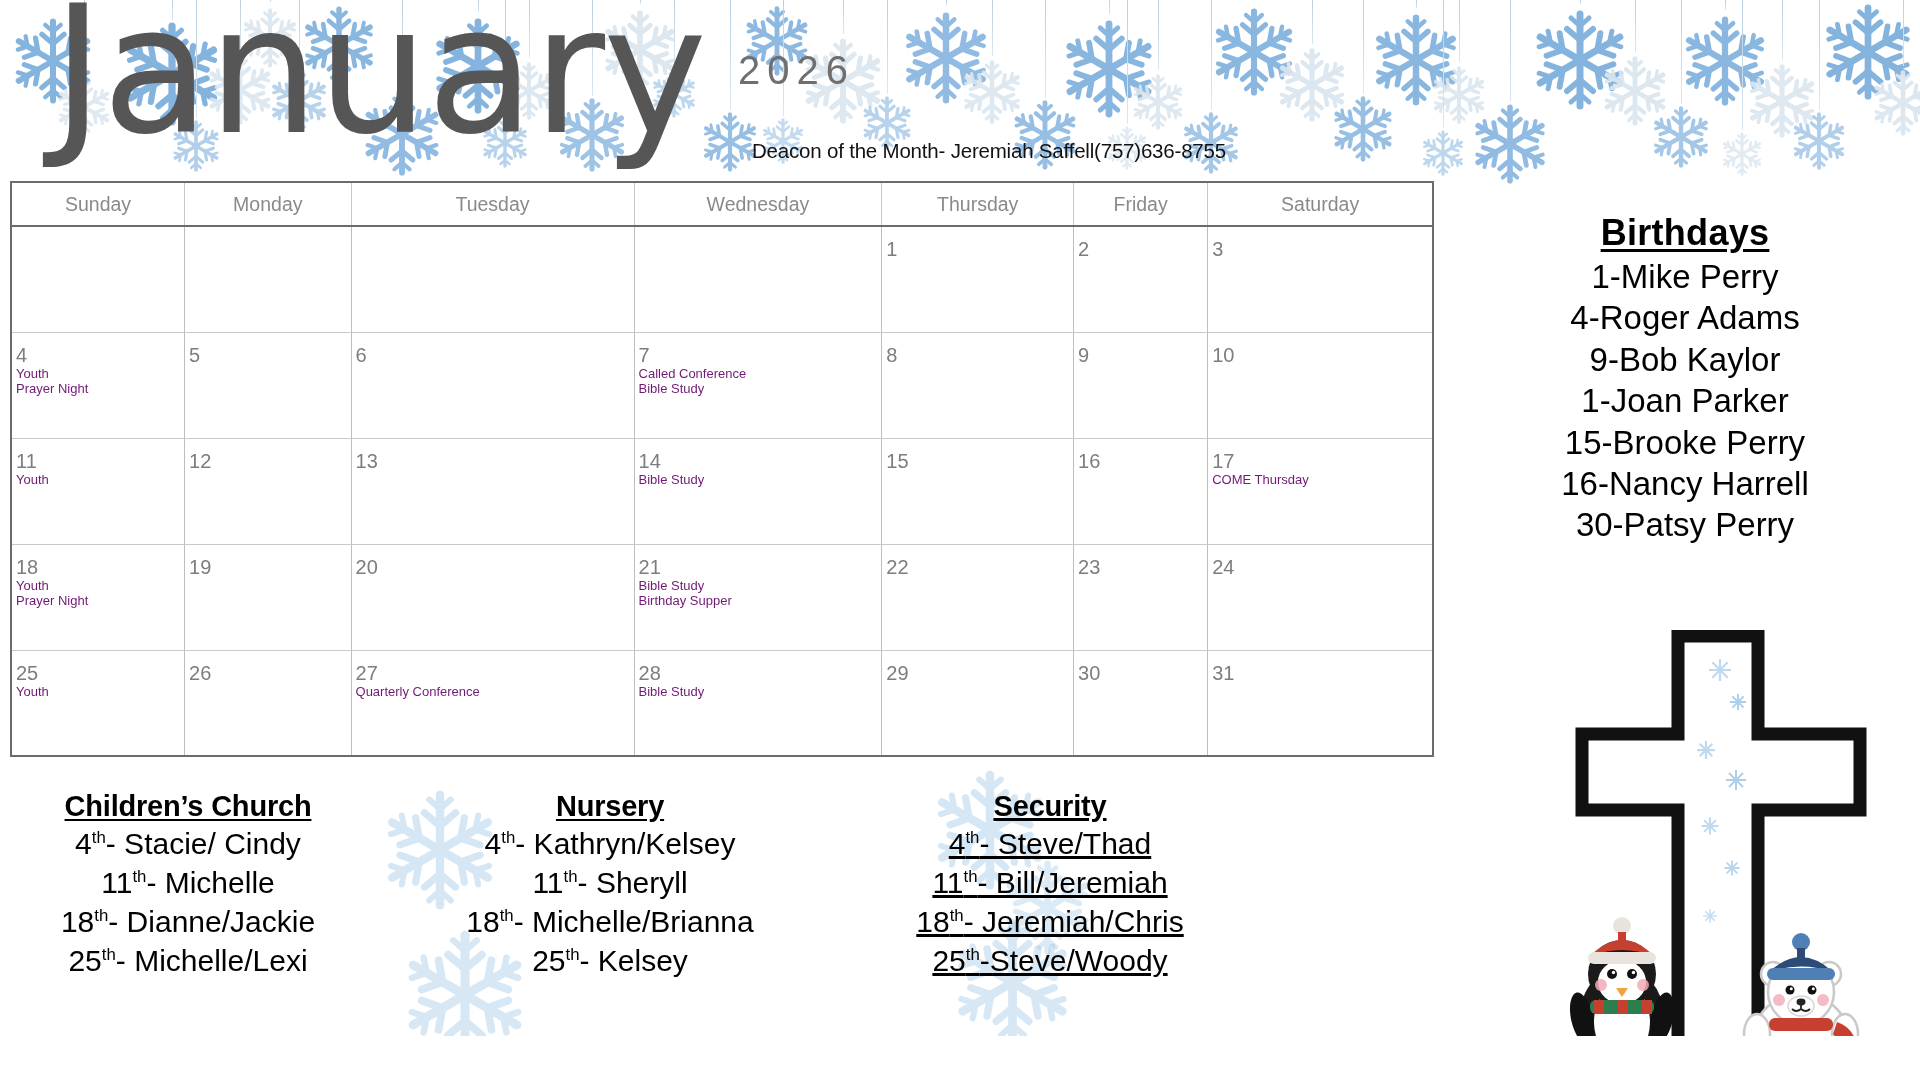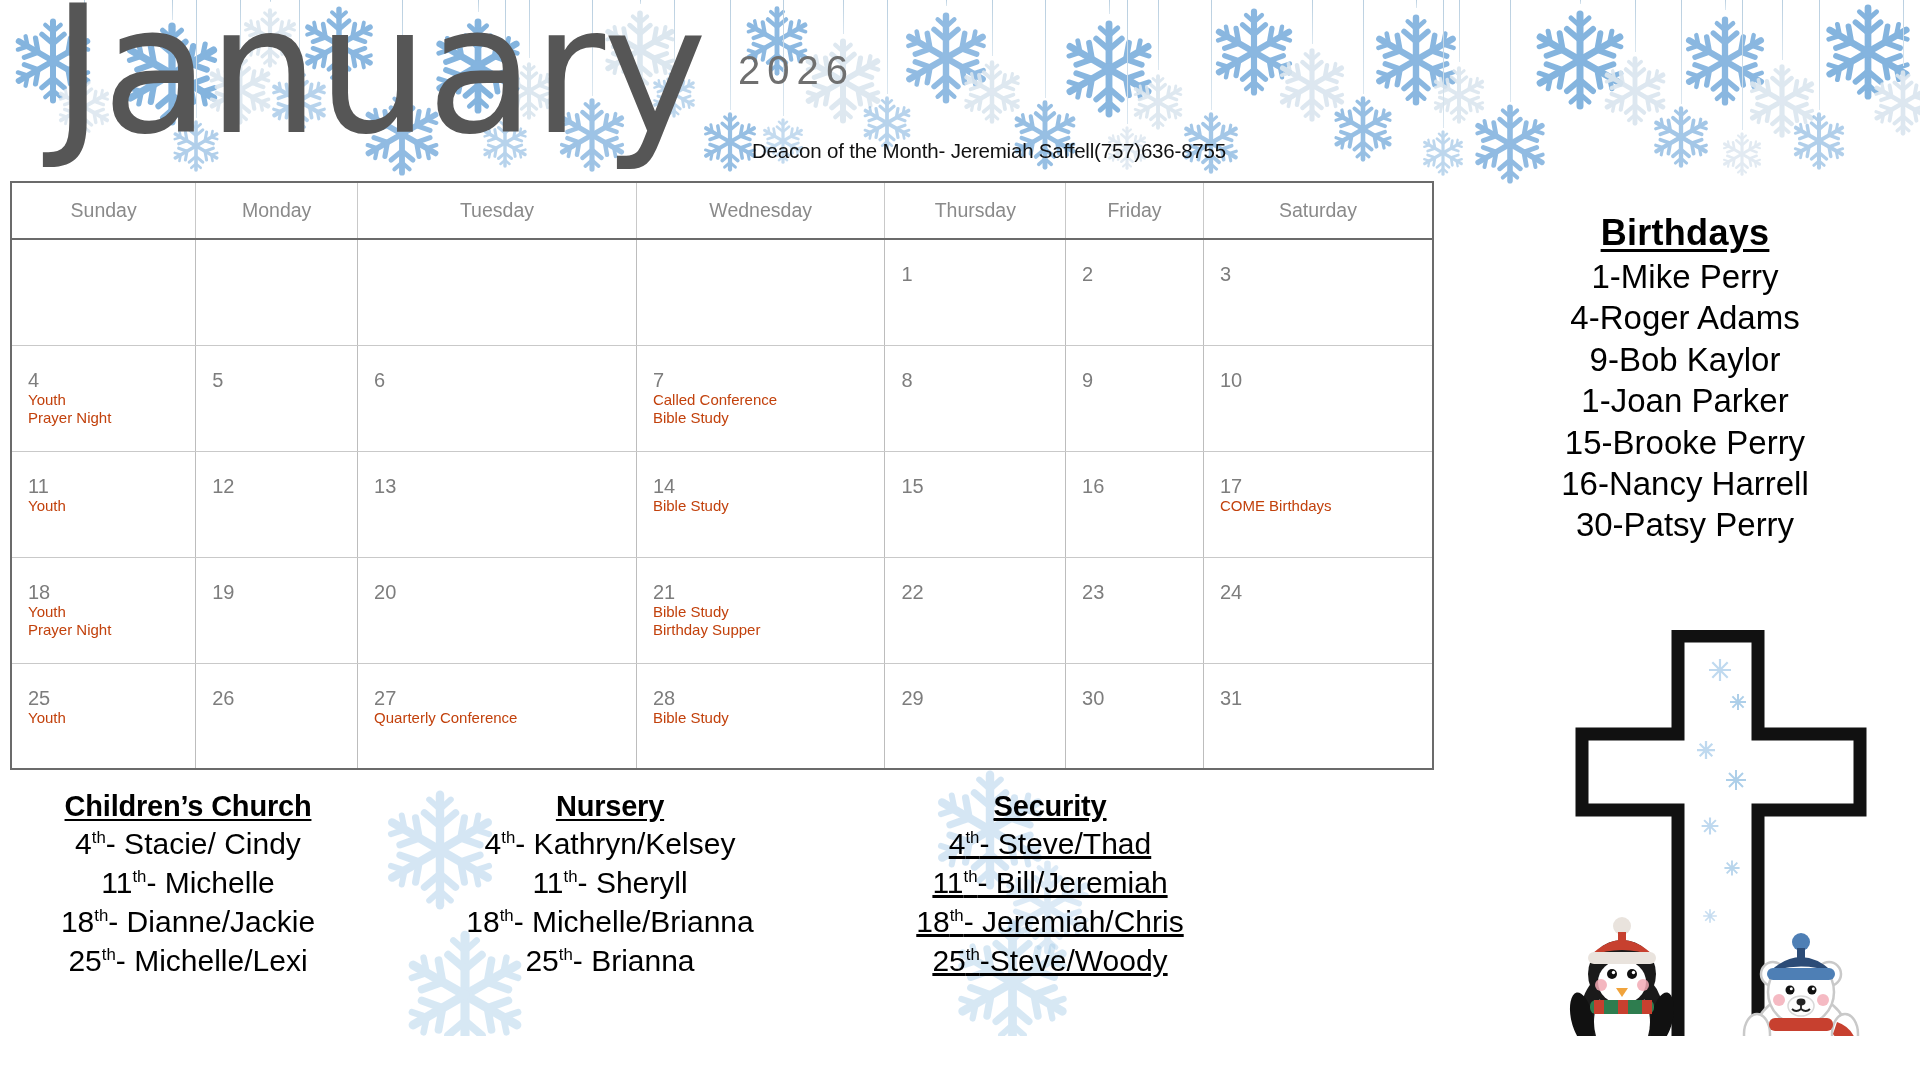--- a/index.html
+++ b/index.html
@@ -39,39 +39,39 @@
   #calendar {
     position: absolute; left: 10px; top: 181px;
     width: 1424px;
     border-collapse: collapse;
     background: rgba(255,255,255,0.82);
     z-index: 6;
   }
   #calendar td, #calendar th {
     border: 1px solid #c9c9c9;
     vertical-align: top;
-    padding: 16px;
+    padding: 4px;
   }
   #calendar thead th {
     height: 44px;
     font-weight: 400;
     font-size: 19.5px;
     color: #8a8a8a;
     vertical-align: middle;
     border-bottom: 2px solid #6b6b6b;
     border-top: 2px solid #6b6b6b;
   }
   #calendar thead th:first-child { border-left: 2px solid #6b6b6b; }
   #calendar thead th:last-child { border-right: 2px solid #6b6b6b; }
   #calendar tbody td { height: 106px; border-left: 1px solid #bdbdbd; border-right:1px solid #bdbdbd; }
   #calendar tbody tr td:first-child { border-left: 2px solid #6b6b6b; }
   #calendar tbody tr td:last-child { border-right: 2px solid #6b6b6b; }
   #calendar tbody tr:last-child td { border-bottom: 2px solid #6b6b6b; }
   .daynum { display:block; font-size: 20px; color: #7d7d7d; padding-top: 7px; line-height: 1.1; }
-  .ev { display:block; font-size: 15px; color: #c2410c; line-height: 1.22; white-space: nowrap; }
+  .ev { display:block; font-size: 13px; color: #701a75; line-height: 1.22; white-space: nowrap; }
 
   
   #birthdays {
     position: absolute; left: 1470px; top: 212px; width: 430px;
     text-align: center; z-index: 6;
   }
   #birthdays h2 {
     font-size: 36px; font-weight: 700; color:#000;
     text-decoration: underline; text-underline-offset: 4px;
     margin-bottom: 2px; letter-spacing: 0.3px;
@@ -1807,21 +1807,21 @@
             <span class="ev">Bible Study</span>
           </td>
           <td>
             <span class="daynum">15</span>
           </td>
           <td>
             <span class="daynum">16</span>
           </td>
           <td>
             <span class="daynum">17</span>
-            <span class="ev">COME Birthdays</span>
+            <span class="ev">COME Thursday</span>
           </td>
         </tr>
         <tr>
           <td>
             <span class="daynum">18</span>
             <span class="ev">Youth</span>
             <span class="ev">Prayer Night</span>
           </td>
           <td>
             <span class="daynum">19</span>
@@ -1894,21 +1894,21 @@
         <div class="line"><span>18</span><sup>th</sup><span>- Dianne/Jackie</span></div>
         <div class="line"><span>25</span><sup>th</sup><span>- Michelle/Lexi</span></div>
       </div>
   </div>
   <div class="roster" id="roster-nursery">
     <h3>Nursery</h3>
     <div class="roster-lines">
         <div class="line"><span>4</span><sup>th</sup><span>- Kathryn/Kelsey</span></div>
         <div class="line"><span>11</span><sup>th</sup><span>- Sheryll</span></div>
         <div class="line"><span>18</span><sup>th</sup><span>- Michelle/Brianna</span></div>
-        <div class="line"><span>25</span><sup>th</sup><span>- Brianna</span></div>
+        <div class="line"><span>25</span><sup>th</sup><span>- Kelsey</span></div>
       </div>
   </div>
   <div class="roster" id="roster-security">
     <h3>Security</h3>
     <div class="roster-lines">
         <div class="line"><span>4</span><sup>th</sup><span>- Steve/Thad</span></div>
         <div class="line"><span>11</span><sup>th</sup><span>- Bill/Jeremiah</span></div>
         <div class="line"><span>18</span><sup>th</sup><span>- Jeremiah/Chris</span></div>
         <div class="line"><span>25</span><sup>th</sup><span>-Steve/Woody</span></div>
       </div>

